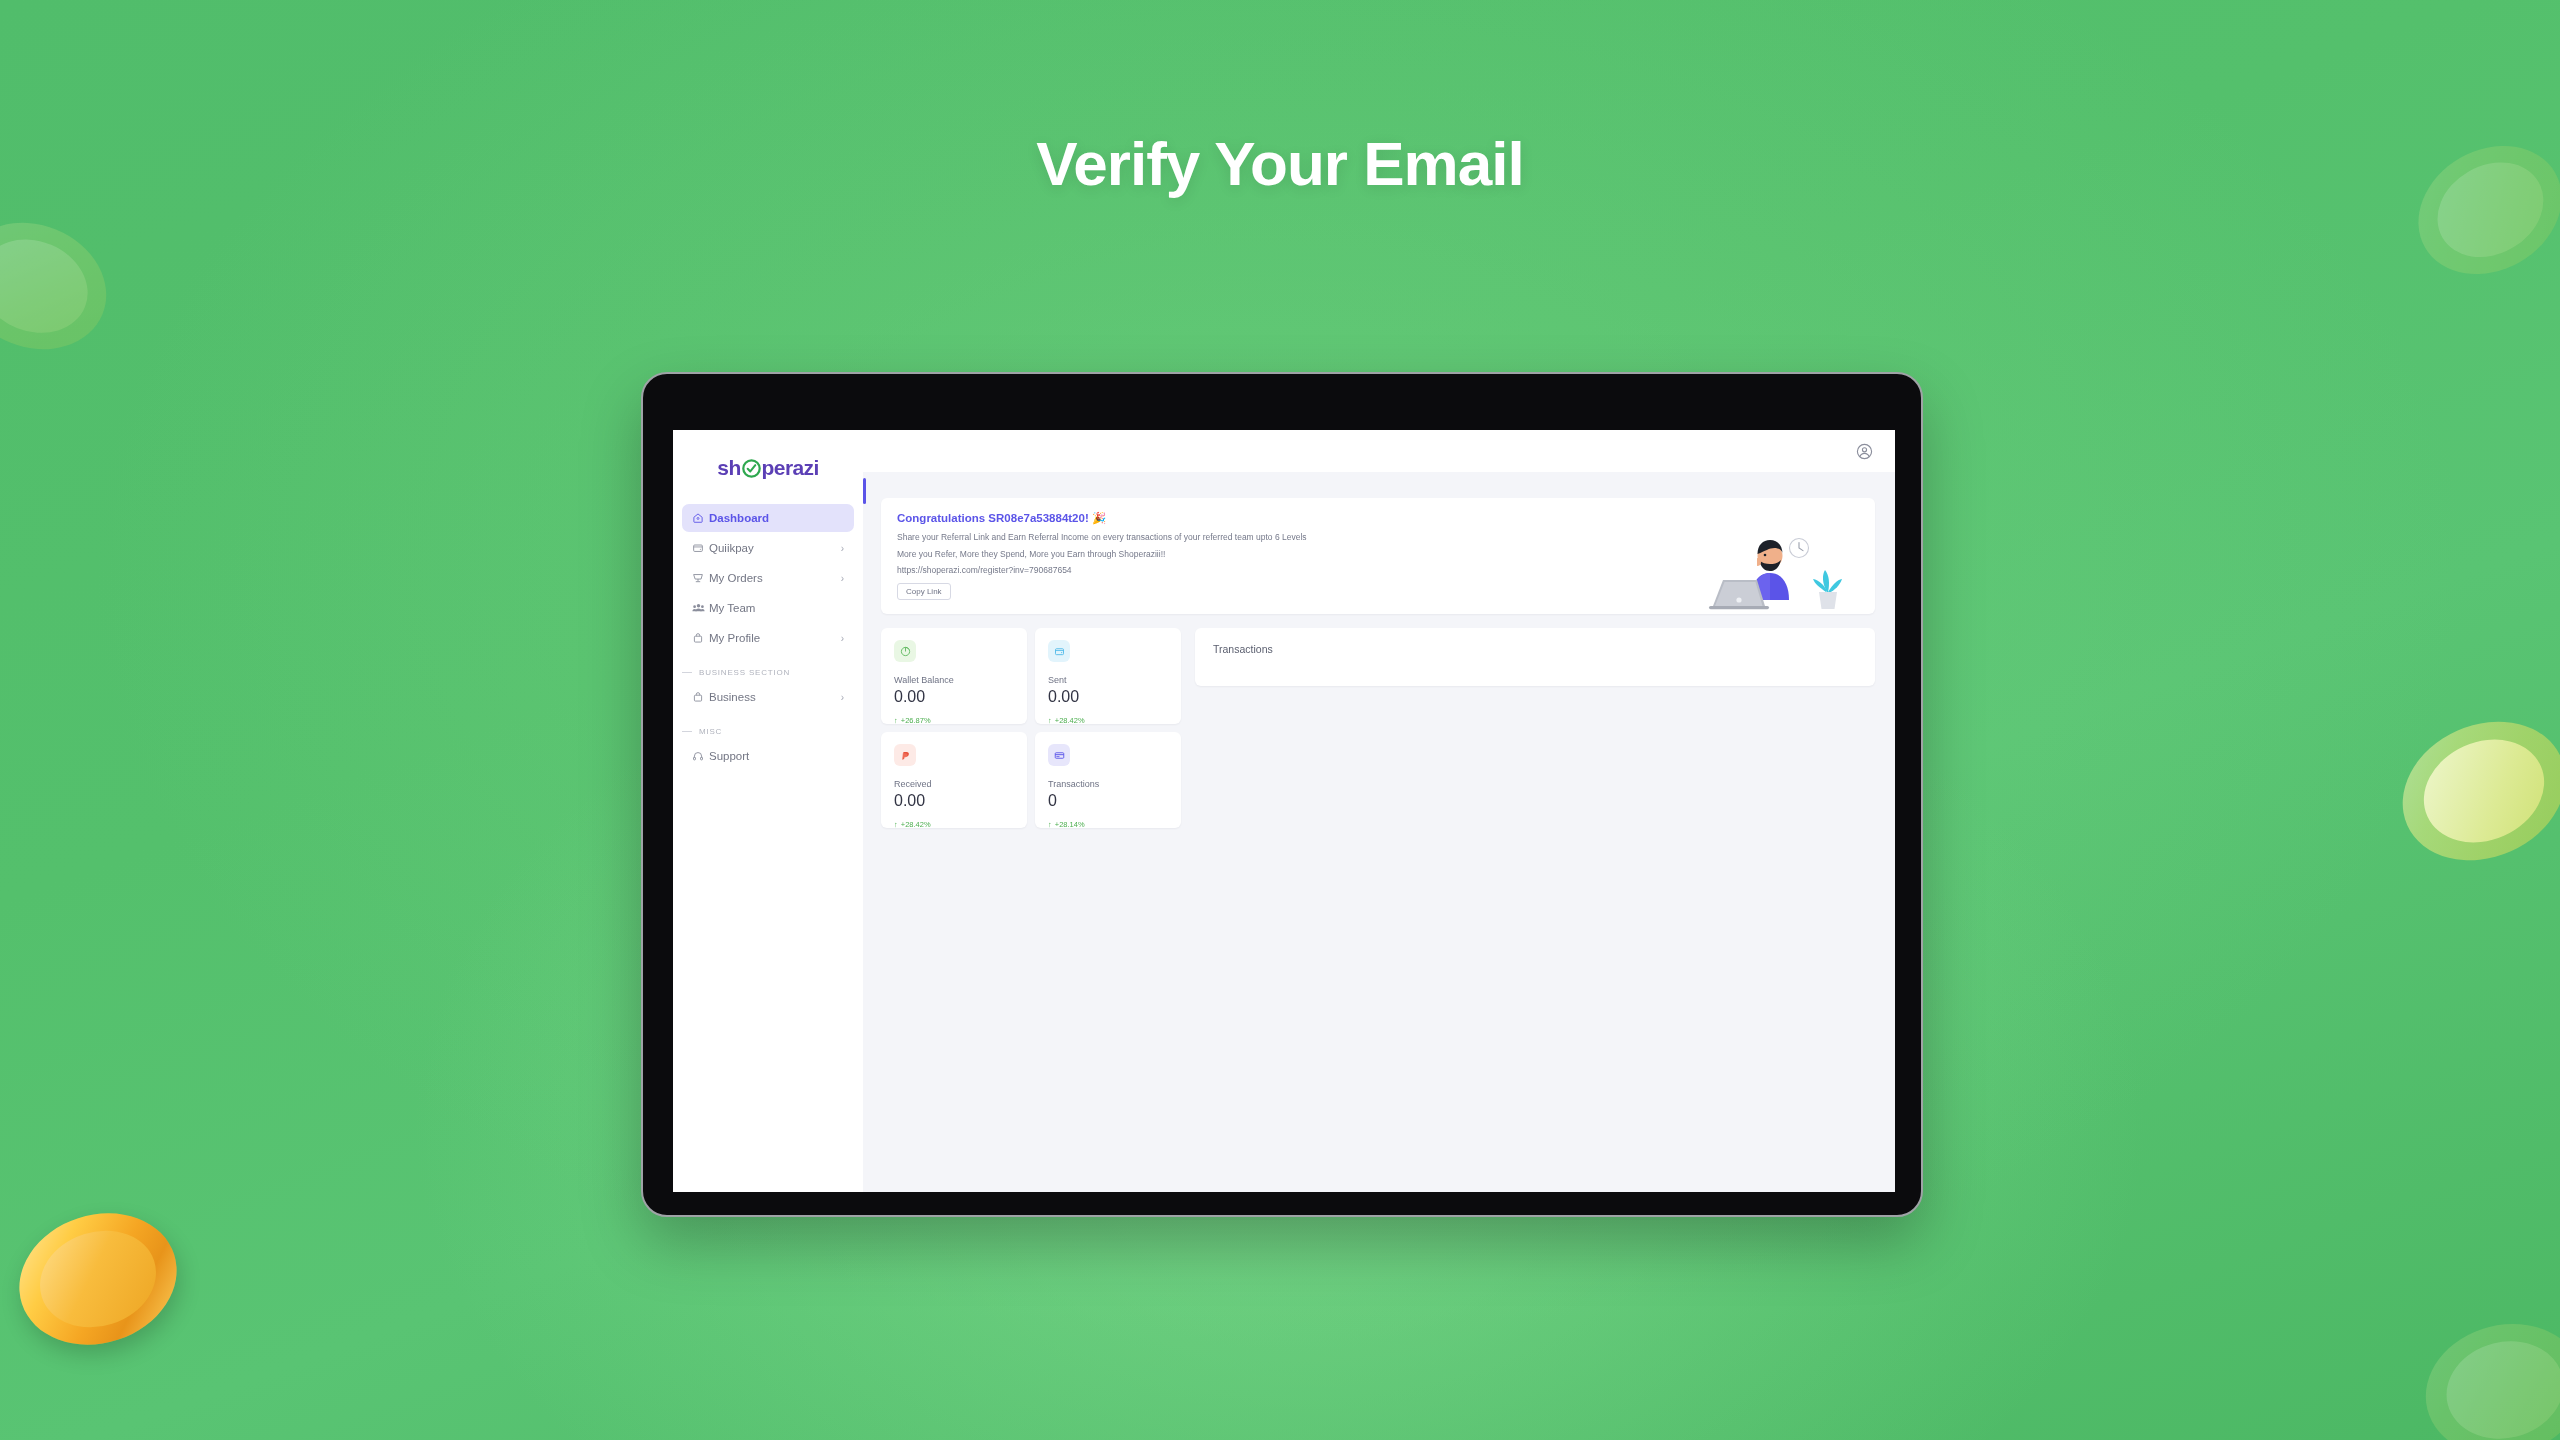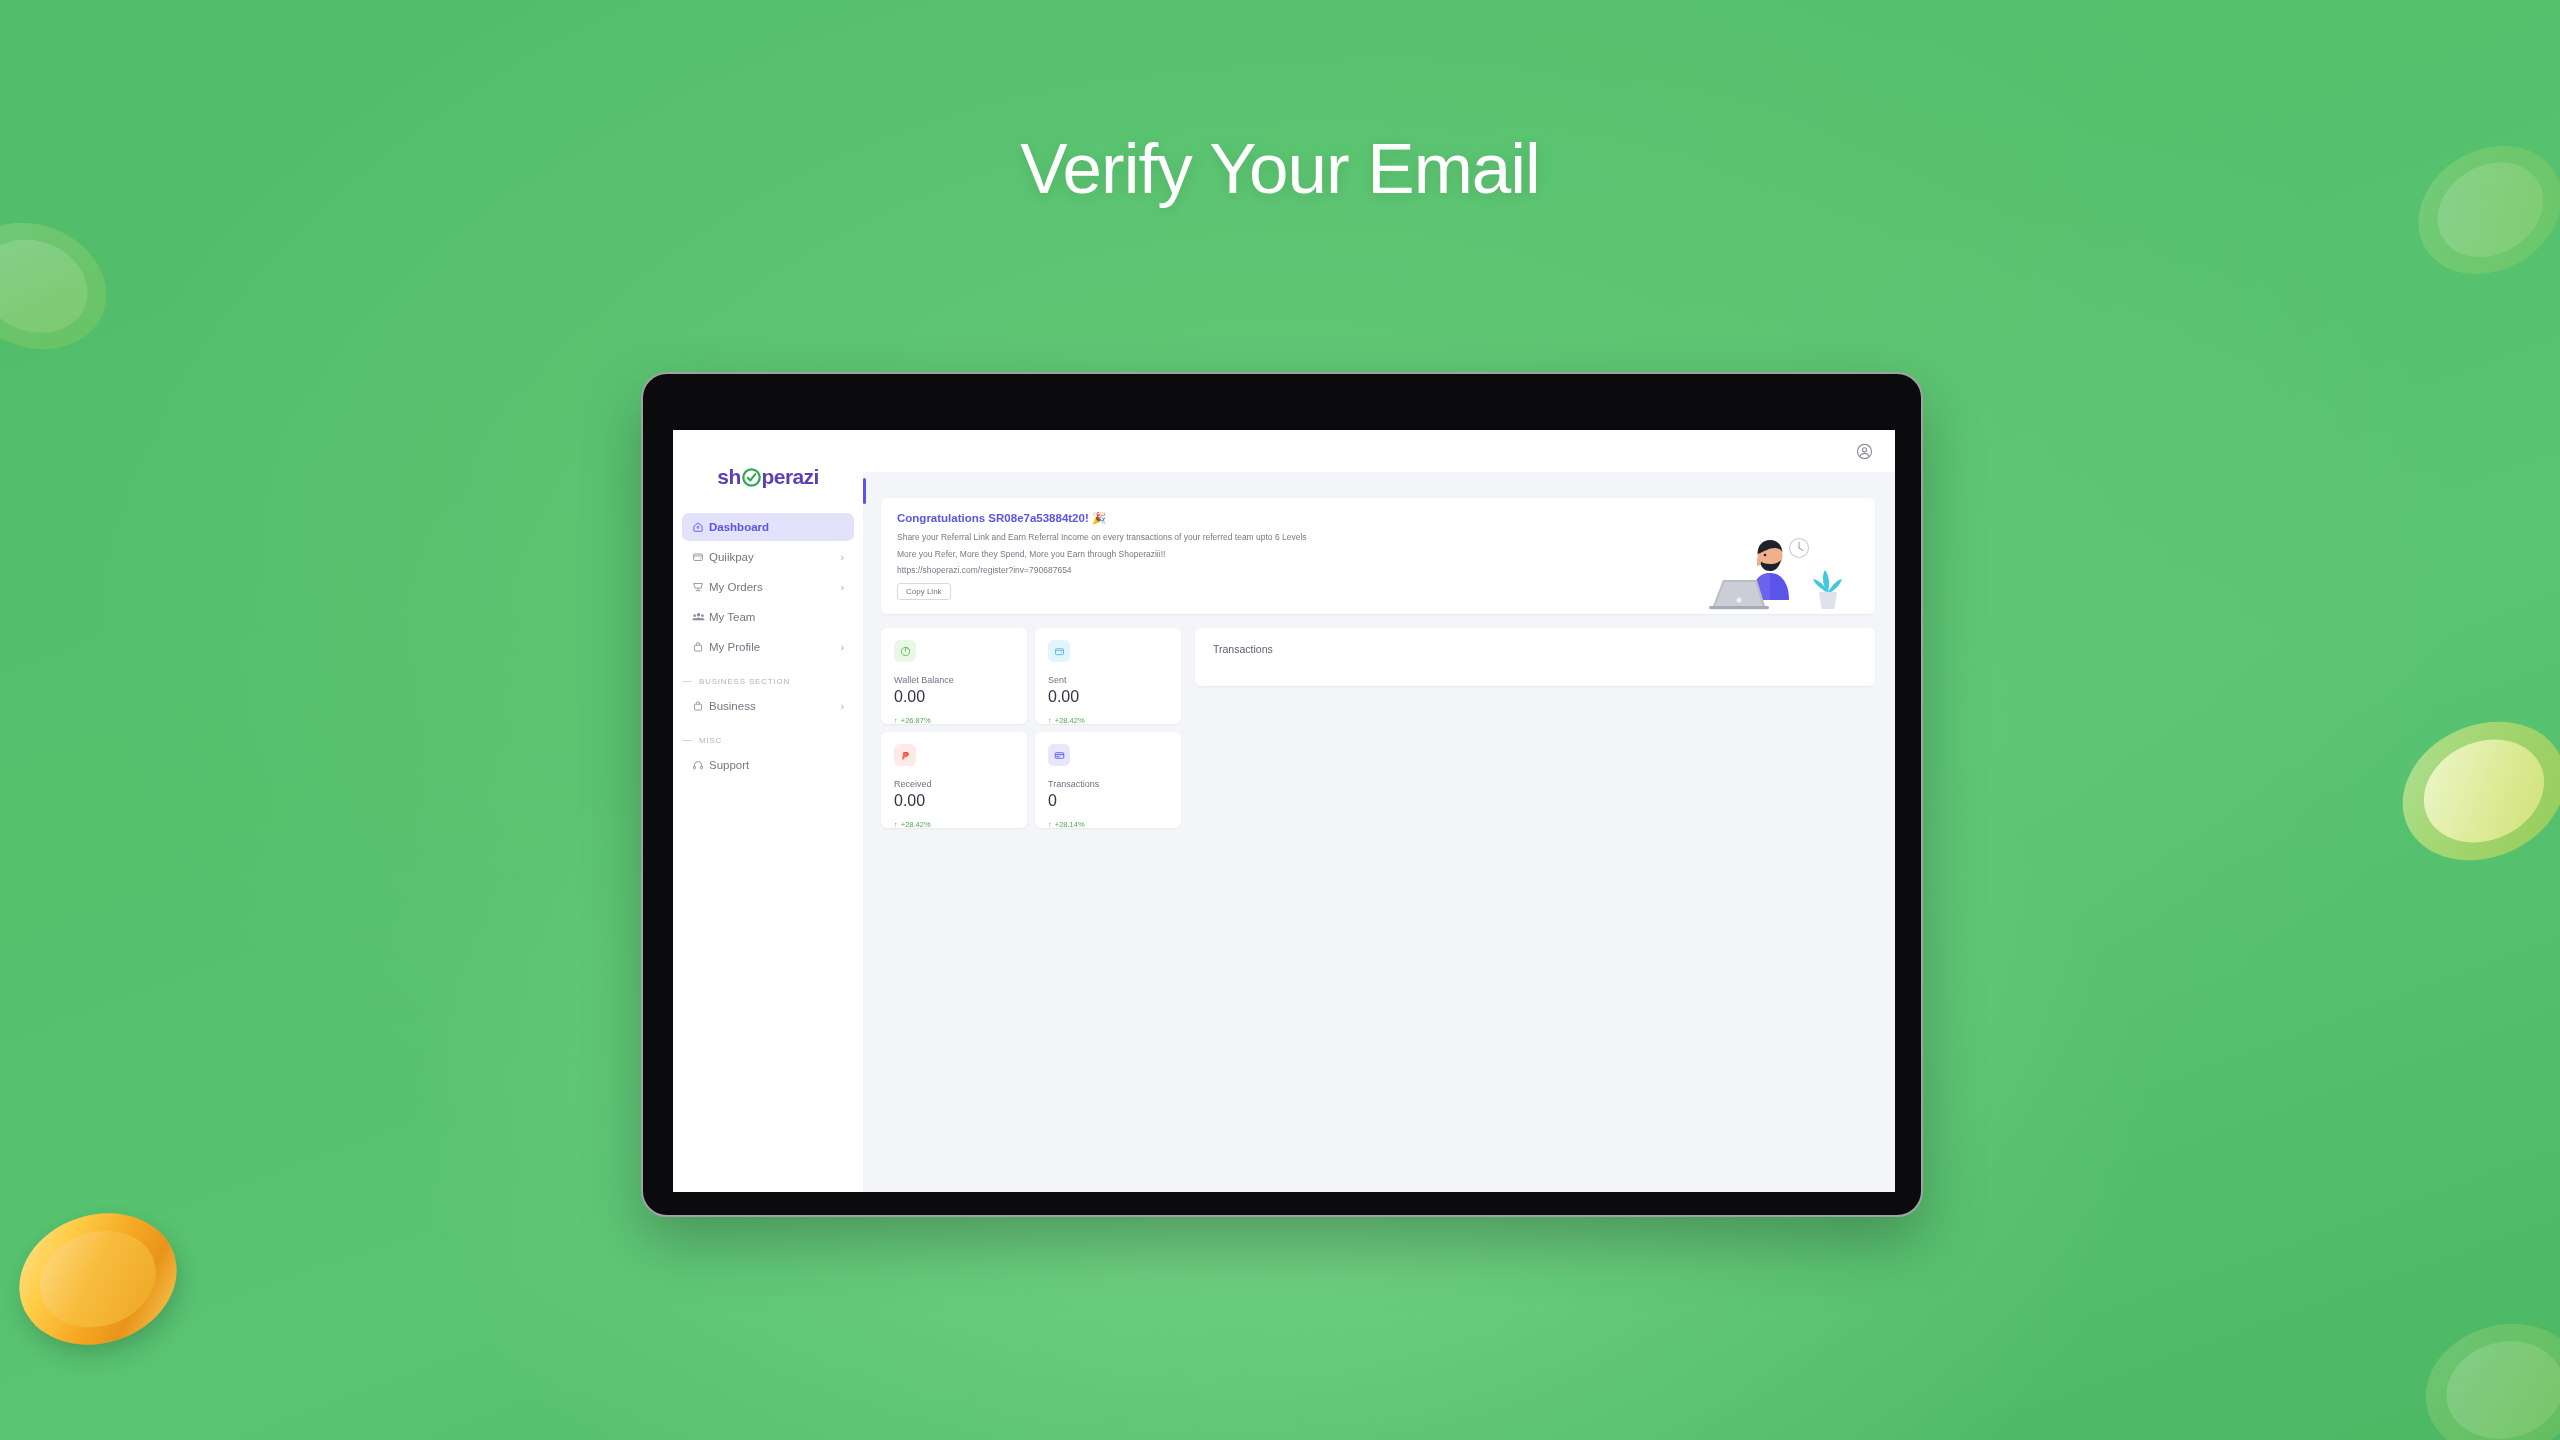--- a/index.html
+++ b/index.html
@@ -28,39 +28,39 @@
     background:linear-gradient(135deg,#e6f3b8 0%,#d7e77f 30%,#cddd66 58%,#bcd34f 100%);
     opacity:.62; box-shadow:none;
   }
   .coin.pale .inner { background:linear-gradient(135deg,#eef7cf 0%,#dcea94 60%,#cfe175 100%); }
   .coin.ghost { opacity:.33; }
 
   
   .headline {
     position:absolute; top:128px; left:0; width:100%;
     text-align:center; color:#ffffff;
-    font-size:71px; font-weight:normal; letter-spacing:-1px;
+    font-size:62px; font-weight:bold; letter-spacing:-1px;
     text-shadow:0 3px 14px rgba(0,0,0,.10);
   }
 
   
   .laptop { position:absolute; left:641px; top:372px; width:1282px; height:870px; }
   .lid {
     position:absolute; left:0; top:0; width:1282px; height:845px;
     background:#0b0b0d; border-radius:26px;
     border:2px solid #9fa3a6;
     box-shadow:0 26px 60px rgba(0,0,0,.26);
   }
   .screen {
     position:absolute; left:30px; top:56px; width:1222px; height:762px;
     background:#f4f5f9; overflow:hidden; display:flex;
   }
 
   
-  .sidebar { width:190px; background:#ffffff; flex:none; padding-top:23px; }
+  .sidebar { width:190px; background:#ffffff; flex:none; padding-top:14px; }
   .logo { display:flex; align-items:center; justify-content:center; height:48px; }
   .logo-text { font-size:21px; font-weight:bold; color:#5b3fb5; letter-spacing:-.6px; display:flex; align-items:center; }
   .logo-o { display:inline-block; width:19px; height:19px; margin:0 1px; position:relative; }
   .nav { margin-top:12px; }
   .nav-item {
     display:flex; align-items:center; height:28px; margin:2px 9px;
     padding:0 10px; border-radius:7px; color:#737684; font-size:11.5px;
   }
   .nav-item .ico { width:17px; height:14px; flex:none; display:flex; align-items:center; color:#8b8e9c; }
   .nav-item .lbl { flex:1; }

